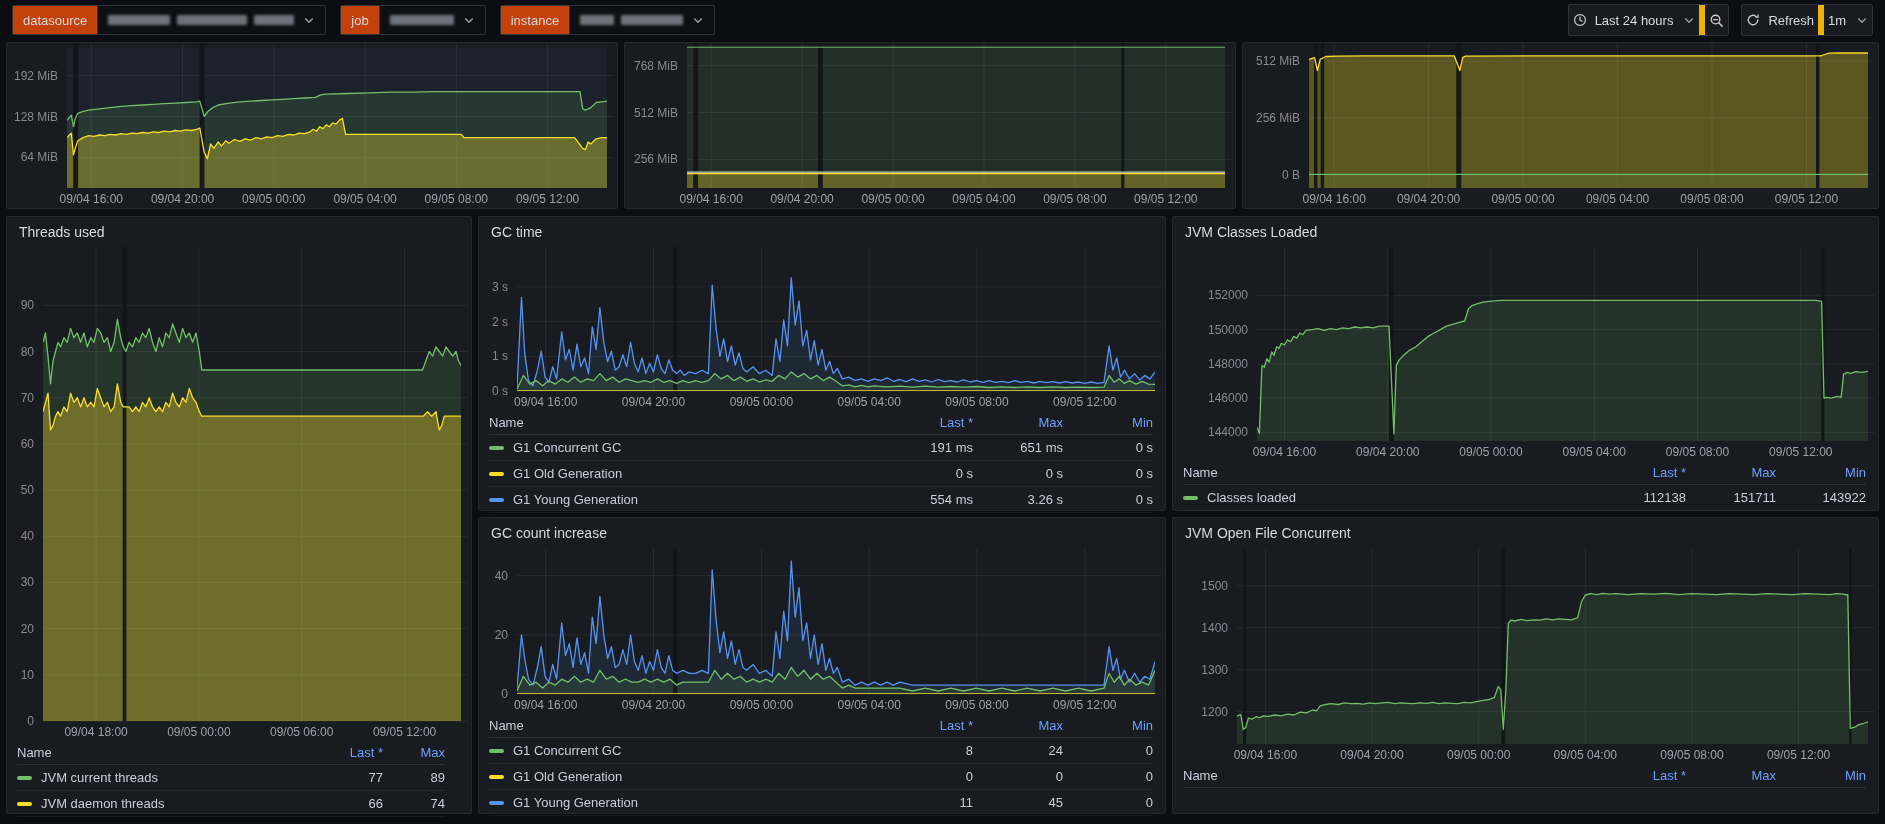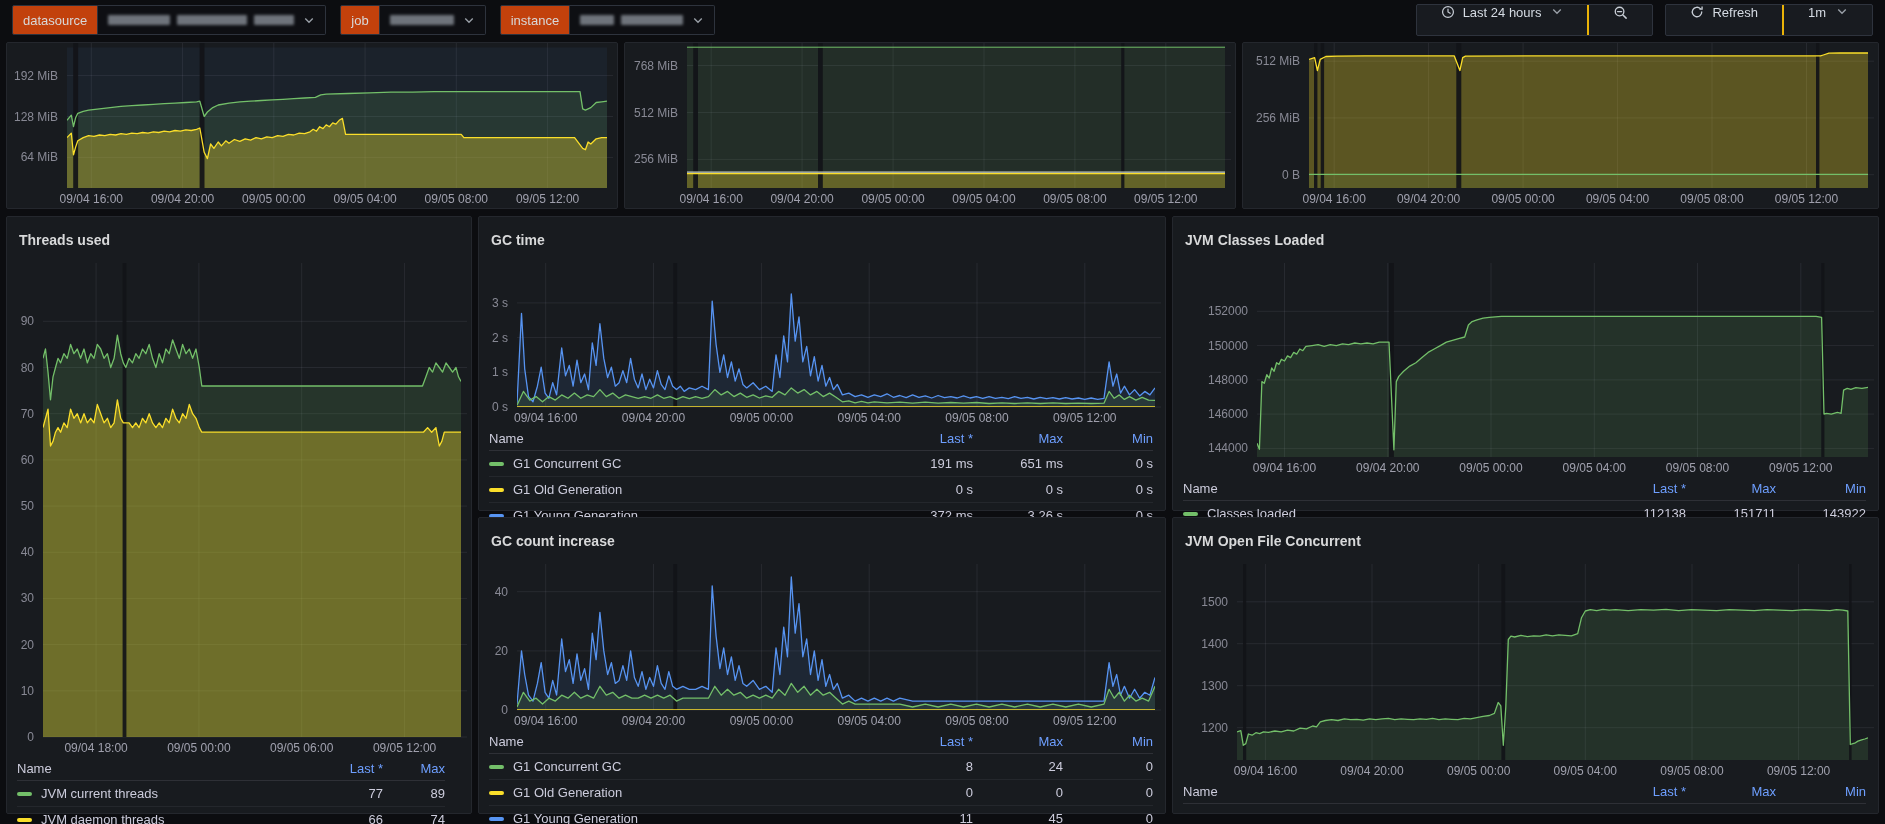--- a/index.html
+++ b/index.html
@@ -10,34 +10,34 @@
   }
   
   .toolbar{position:absolute;top:0;left:0;width:100%;height:40px;display:flex;align-items:center;padding:0 12px;box-sizing:border-box;gap:14px}
   .var-group{display:flex;height:30px;border-radius:2px}
   .var-label{background:#c2410c;border:1px solid #2e333d;display:flex;align-items:center;padding:0 10px;color:#d8d9da;border-radius:2px 0 0 2px;white-space:nowrap}
   .var-value{background:#0e0f13;border:1px solid #2e333d;border-left:none;display:flex;align-items:center;gap:7px;padding:0 10px;border-radius:0 2px 2px 0}
   .blob{height:10px;border-radius:1px;background:#878d96;opacity:.8;filter:blur(1.6px)}
   .chev{color:#9aa0a8;display:flex;align-items:center;margin-left:2px}
   .tb-right{margin-left:auto;display:flex;align-items:center;gap:12px}
   .seg-group{display:flex;height:30px;border:1px solid #2e333d;border-radius:2px;background:#181b20;color:#d5dbe3}
-  .seg{display:flex;align-items:flex-start;gap:8px;padding:0 24px;white-space:nowrap}
-  .seg + .seg{border-left:2px solid #eab308}
+  .seg{display:flex;align-items:center;gap:8px;padding:0 4px;white-space:nowrap}
+  .seg + .seg{border-left:6px solid #eab308}
   .icon{display:flex;align-items:center;color:#c7cdd5}
   
   .panel{position:absolute;background:#181b1f;border:1px solid #24272d;border-radius:2px;display:flex;flex-direction:column;box-sizing:border-box}
   .p-mem1{left:6px;top:42px;width:612px;height:167px}
   .p-mem2{left:624px;top:42px;width:612px;height:167px}
   .p-mem3{left:1242px;top:42px;width:637px;height:167px}
   .p-threads{left:6px;top:216px;width:466px;height:598px}
   .p-gctime{left:478px;top:216px;width:688px;height:295px}
   .p-gccount{left:478px;top:517px;width:688px;height:297px}
   .p-classes{left:1172px;top:216px;width:707px;height:295px}
   .p-openfd{left:1172px;top:517px;width:707px;height:297px}
-  .panel-title{height:30px;display:flex;align-items:center;padding:8px 12px;font-size:14px;font-weight:700;color:#d8d9da;flex:0 0 auto}
+  .panel-title{height:30px;display:flex;align-items:center;padding:0 12px;font-size:14px;font-weight:400;color:#d8d9da;flex:0 0 auto}
   .chart{flex:1 1 auto;position:relative;overflow:hidden}
   .legend{flex:0 0 auto;padding:0 12px 2px 10px;overflow:hidden}
   .p-threads .legend{padding-right:26px}
   .l-row{display:flex;align-items:center;height:25px;border-bottom:1px solid rgba(204,204,220,0.07);font-size:13px}
   .l-head{height:23px;color:#6e9fff;border-bottom:1px solid rgba(204,204,220,0.12)}
   .l-head .l-val{color:#6e9fff}
   .l-name{flex:1;display:flex;align-items:center;gap:9px;color:#ccccdc;white-space:nowrap;overflow:hidden}
   .l-dash{width:15px;height:4px;border-radius:2px;flex:0 0 auto}
   .l-val{width:90px;text-align:right;color:#ccccdc;flex:0 0 auto}
   .p-threads .l-val{width:62px}
@@ -353,21 +353,21 @@
         <span class="l-val">0 s</span>
       </div>
       <div class="l-row">
         <span class="l-name"><span class="l-dash" style="background:#FADE2A"></span>G1 Old Generation</span>
         <span class="l-val">0 s</span>
         <span class="l-val">0 s</span>
         <span class="l-val">0 s</span>
       </div>
       <div class="l-row">
         <span class="l-name"><span class="l-dash" style="background:#5794F2"></span>G1 Young Generation</span>
-        <span class="l-val">372 ms</span>
+        <span class="l-val">554 ms</span>
         <span class="l-val">3.26 s</span>
         <span class="l-val">0 s</span>
       </div>
     </div>
 </div>
 
 <div class="panel p-gccount">
   <div class="panel-title">GC count increase</div>
   <div class="chart" style="flex:0 0 166px"><svg width="686" height="166">
         <clipPath id="cp-gccount">

